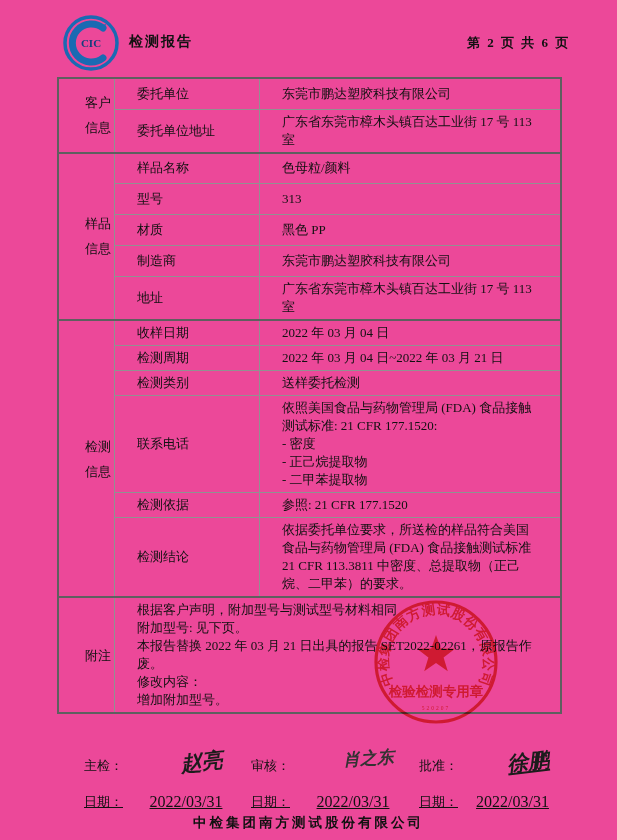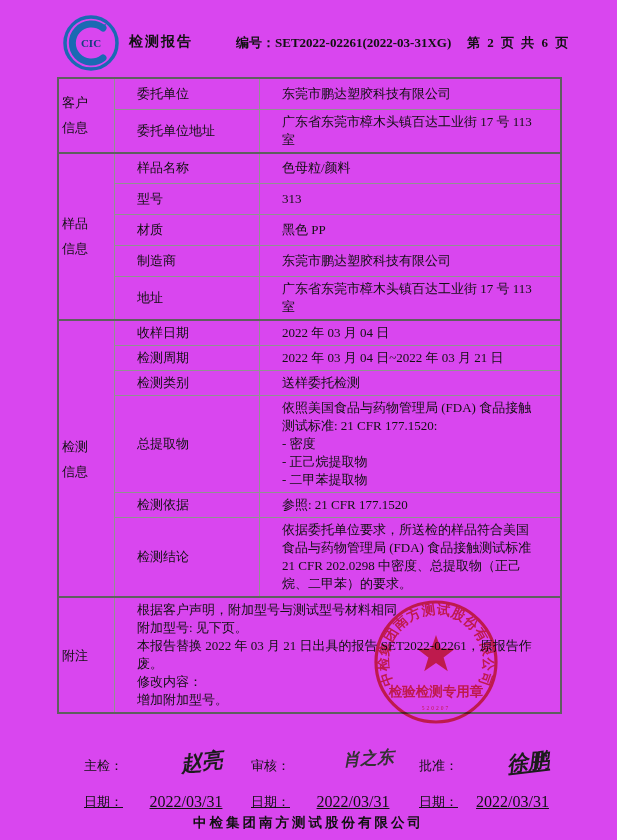--- a/index.html
+++ b/index.html
@@ -1,38 +1,38 @@
 <!DOCTYPE html>
 <html><head>
 <meta charset="utf-8">
 <style>
   html,body { margin:0; padding:0; background:#e8e8e8; }
   .page {
     position:relative; width:617px; height:840px; margin:0 auto;
-    background:#d946ef; overflow:hidden;
+    background:#ec4899; overflow:hidden;
     font-family:"Liberation Serif", serif; color:#111;
   }
   
   .header { position:relative; height:70px; }
   .logo { position:absolute; left:62px; top:14px; }
   .hdr-title { position:absolute; left:129px; top:33px; font-size:14px; font-weight:bold; letter-spacing:2px; }
   .hdr-no { position:absolute; left:236px; top:34px; font-size:13px; font-weight:bold; }
   .hdr-page { position:absolute; left:467px; top:34px; font-size:13px; font-weight:bold; letter-spacing:2px; white-space:nowrap; }
   
   .report-table {
     margin-left:57px; margin-top:7px; width:505px;
     border-collapse:collapse; table-layout:fixed;
     border:2px solid #5f5f5f;
   }
   .report-table td {
     border:1px solid #919191; font-size:13px; padding:3px 22px;
     vertical-align:middle; word-break:break-word;
   }
   .report-table tr.sec td { border-top:2px solid #5f5f5f; }
-  td.group { width:49px; text-align:left; padding:3px 3px; white-space:pre-line; line-height:25px; }
+  td.group { width:49px; text-align:right; padding:3px 3px; white-space:pre-line; line-height:25px; }
   td.flabel { width:100px; }
   td.fvalue { line-height:18px; white-space:pre-line; }
   tr.h31 { height:31px; } tr.h25 { height:25px; }
   
   .sig-area { position:relative; height:86px; margin-top:34px; }
   .sig-col { position:absolute; top:0; }
   .sig-col-0 { left:84px; width:165px; }
   .sig-col-1 { left:251px; width:165px; }
   .sig-col-2 { left:419px; width:148px; }
   .sig-row { display:flex; align-items:center; height:36px;gap:32px; }
@@ -59,23 +59,20 @@
 <div class="page">
 
   <div class="header">
     <svg class="logo" width="58" height="58" viewBox="0 0 58 58">
       <circle cx="29" cy="29" r="26" fill="none" stroke="#1a6ab3" stroke-width="3.5"></circle>
       <path d="M 41 14 A 19 19 0 1 0 41 44" fill="none" stroke="#1a6ab3" stroke-width="7" stroke-linecap="round"></path>
       <path d="M 37 12 l 7 -2 l -2 7 z" fill="#1a6ab3"></path>
       <text x="29" y="33" text-anchor="middle" font-size="11" font-weight="bold" fill="#123f7d" font-family="'Liberation Serif', serif">CIC</text>
     </svg>
     <div class="hdr-title">检测报告</div>
-    <div class="hdr-no">
-      <span>编号：</span><span>SET2022-02261(2022-03-31XG)</span>
-    </div>
     <div class="hdr-page">第 2 页 共 6 页</div>
   </div>
 
   <table class="report-table">
 
     <tbody>
         <tr class="sec h31">
       <td class="group" rowspan="2">客户
 信息</td>
       <td class="flabel">委托单位</td>
@@ -117,33 +114,33 @@
     </tr>
     <tr class="h25">
       <td class="flabel">检测周期</td>
       <td class="fvalue">2022 年 03 月 04 日~2022 年 03 月 21 日</td>
     </tr>
     <tr class="h25">
       <td class="flabel">检测类别</td>
       <td class="fvalue">送样委托检测</td>
     </tr>
     <tr>
-      <td class="flabel">总提取物</td>
+      <td class="flabel">联系电话</td>
       <td class="fvalue">依照美国食品与药物管理局 (FDA) 食品接触测试标准: 21 CFR 177.1520:
 - 密度
 - 正己烷提取物
 - 二甲苯提取物</td>
     </tr>
     <tr class="h25">
       <td class="flabel">检测依据</td>
       <td class="fvalue">参照: 21 CFR 177.1520</td>
     </tr>
     <tr>
       <td class="flabel">检测结论</td>
-      <td class="fvalue">依据委托单位要求，所送检的样品符合美国食品与药物管理局 (FDA) 食品接触测试标准 21 CFR 202.0298 中密度、总提取物（正己烷、二甲苯）的要求。</td>
+      <td class="fvalue">依据委托单位要求，所送检的样品符合美国食品与药物管理局 (FDA) 食品接触测试标准 21 CFR 113.3811 中密度、总提取物（正己烷、二甲苯）的要求。</td>
     </tr>
 
     <tr class="sec">
       <td class="group">附注</td>
       <td class="fvalue" colspan="2">根据客户声明，附加型号与测试型号材料相同
 附加型号: 见下页。
 本报告替换 2022 年 03 月 21 日出具的报告 SET2022-02261，原报告作废。
 修改内容：
 增加附加型号。</td>
     </tr>

